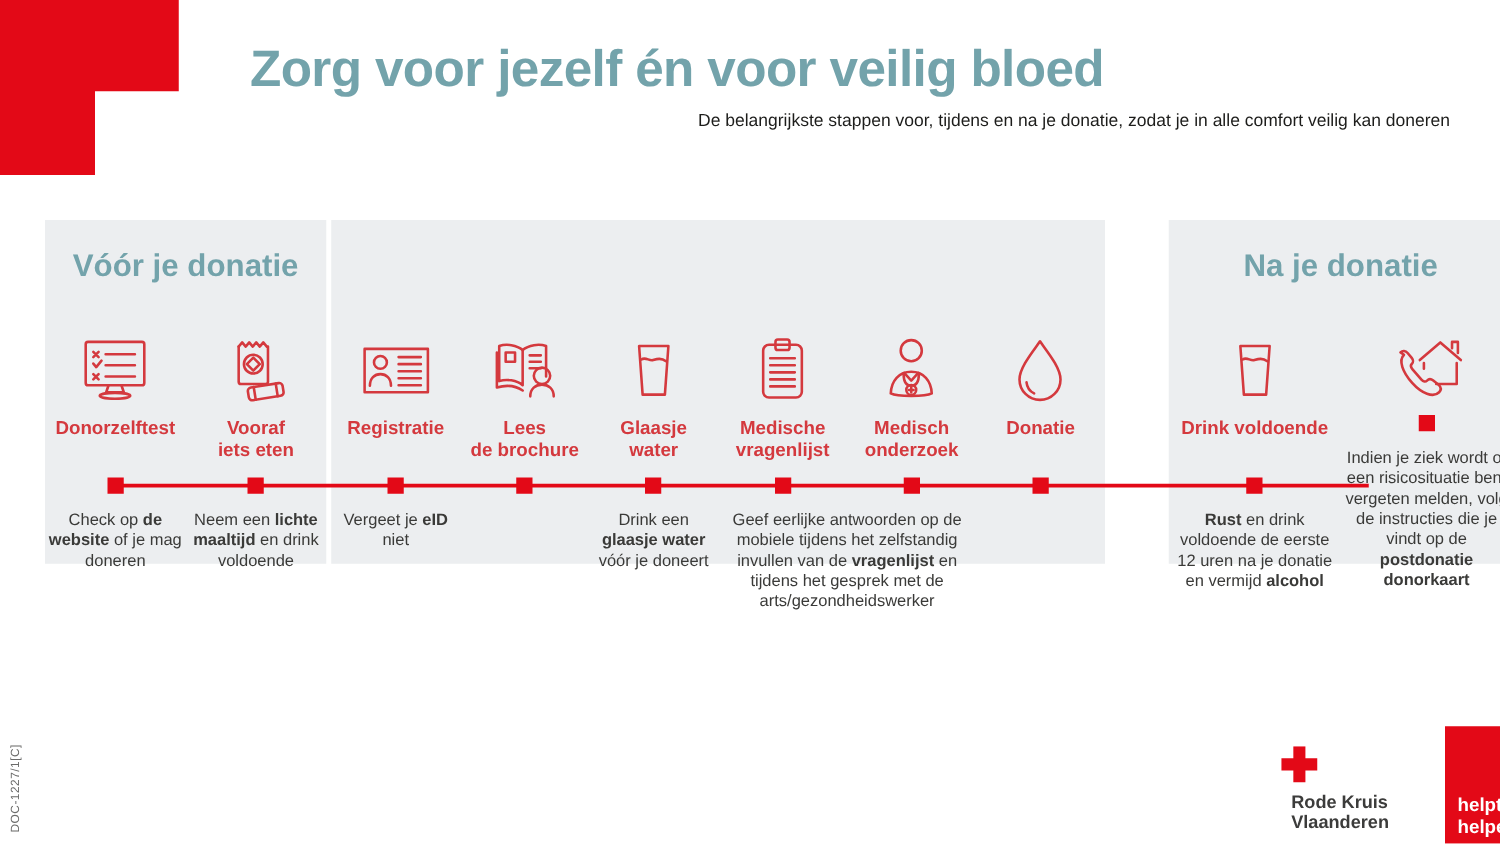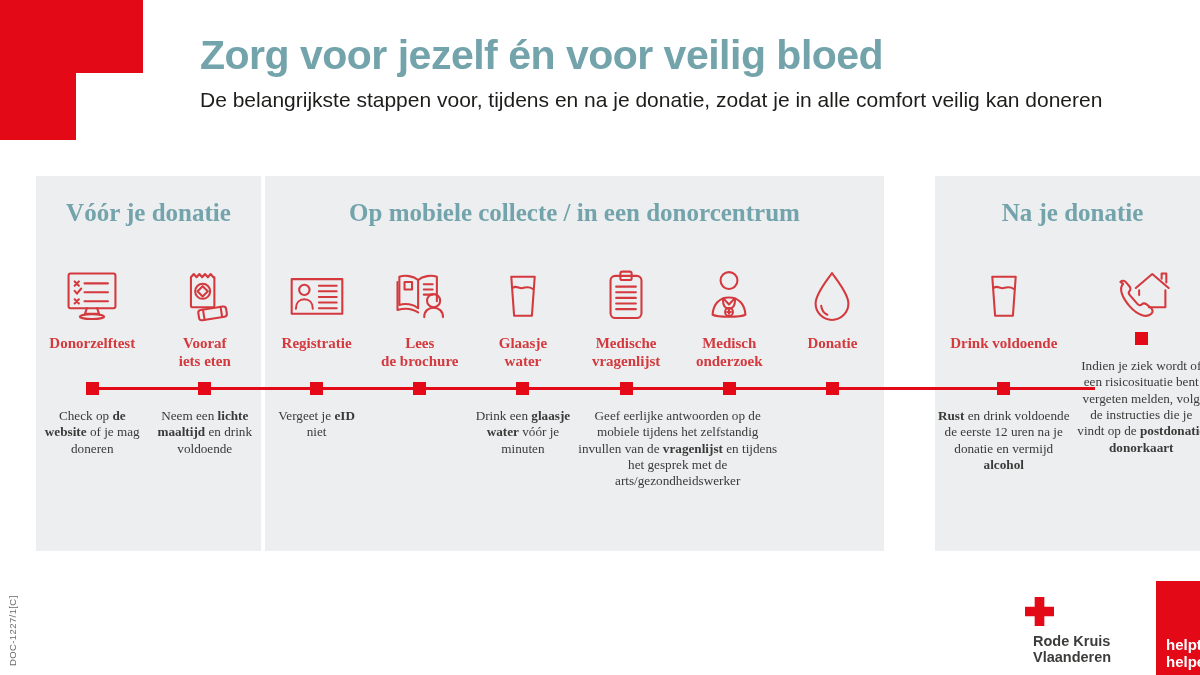--- a/index.html
+++ b/index.html
@@ -4,23 +4,23 @@
 <style>
   html,body{margin:0;padding:0;background:#fff;}
   .canvas{position:relative;width:1200px;height:675px;background:#fff;overflow:hidden;
           font-family:"Liberation Sans","DejaVu Sans",sans-serif;}
   
   .corner-a{position:absolute;left:0;top:0;width:143px;height:73px;background:var(--accent-red);}
   .corner-b{position:absolute;left:0;top:0;width:76px;height:140px;background:var(--accent-red);}
   
   .header{position:absolute;left:200px;top:33px;width:960px;}
   .title{margin:0;font-size:41px;font-weight:700;color:var(--teal);line-height:1.1;letter-spacing:-0.5px;}
-  .subtitle{margin:10px 0 0 0;font-size:21px;color:var(--text-darkest);}
-  
-  .panel{position:absolute;top:176px;height:375px;background:var(--panel-gray);font-family:Liberation Serif, serif;}
+  .subtitle{margin:10px 0 0 0;font-size:14px;color:var(--text-darkest);text-align:right;}
+  
+  .panel{position:absolute;top:176px;height:275px;background:var(--panel-gray);}
   .panel-1{left:36px;width:225px;}
   .panel-2{left:265px;width:619px;}
   .panel-3{left:935px;width:275px;}
   .panel-header{margin:0;padding-top:23px;text-align:center;font-size:25px;font-weight:700;color:var(--teal);}
   .steps{position:absolute;top:86px;left:0;right:0;display:flex;}
   .step{flex:1 1 0;display:flex;flex-direction:column;align-items:center;min-width:0;}
   .icon-box{height:68px;display:flex;align-items:center;justify-content:center;color:var(--icon-red);}
   .icon-box svg{display:block;}
   .step-label{height:46px;margin-top:4px;text-align:center;font-size:15px;font-weight:700;
               color:var(--icon-red);line-height:1.2;white-space:pre-line;}
@@ -94,21 +94,20 @@
           </div>
           <div class="step-label">Vooraf
 iets eten</div>
           <div class="marker"></div>
           <div class="step-desc"><span>Neem een </span><b>lichte maaltijd</b><span> en drink voldoende</span></div>
         </div>
       </div>
   </div>
 
   <div class="panel panel-2">
-    <h2 class="panel-header">Op mobiele collecte / in een donorcentrum</h2>
     <div class="steps">
         <div class="step">
           <div class="icon-box">
             <svg viewBox="0 0 64 64" width="60" height="60">
               <g fill="none" stroke="currentColor" stroke-width="2.2" stroke-linecap="round" stroke-linejoin="round">
     <rect x="5" y="14" width="54" height="37"></rect>
     <circle cx="18.5" cy="25.5" r="5.5"></circle>
                 <path d="M9.5 45.5c0-6.5 4-10 9-10s9 3.5 9 10"></path>
     <path d="M34 21h19M34 27h19M34 33h19M34 39h19M34 45h19"></path>
               </g>
@@ -141,21 +140,21 @@
             <svg viewBox="0 0 64 64" width="60" height="60">
               <g fill="none" stroke="currentColor" stroke-width="2.2" stroke-linecap="round" stroke-linejoin="round">
     <path d="M19.5 11.5h25L41.5 53h-19z"></path>
     <path d="M21.5 23c3.5-2.5 6.5 1.5 10 .5s7-2 11 1"></path>
               </g>
             </svg>
           </div>
           <div class="step-label">Glaasje
 water</div>
           <div class="marker"></div>
-          <div class="step-desc"><span>Drink een </span><b>glaasje water</b><span> vóór je minuten</span></div>
+          <div class="step-desc"><span>Drink een </span><b>glaasje water</b><span> vóór je doneert</span></div>
         </div>
         <div class="step">
           <div class="icon-box">
             <svg viewBox="0 0 64 64" width="60" height="60">
               <g fill="none" stroke="currentColor" stroke-width="2.2" stroke-linecap="round" stroke-linejoin="round">
     <rect x="15.5" y="10.5" width="33" height="45" rx="5"></rect>
     <rect x="26" y="6" width="12" height="9" rx="2"></rect>
     <path d="M21.5 22h21M21.5 28h21M21.5 34h21M21.5 40h21M21.5 46h21"></path>
               </g>
             </svg>

